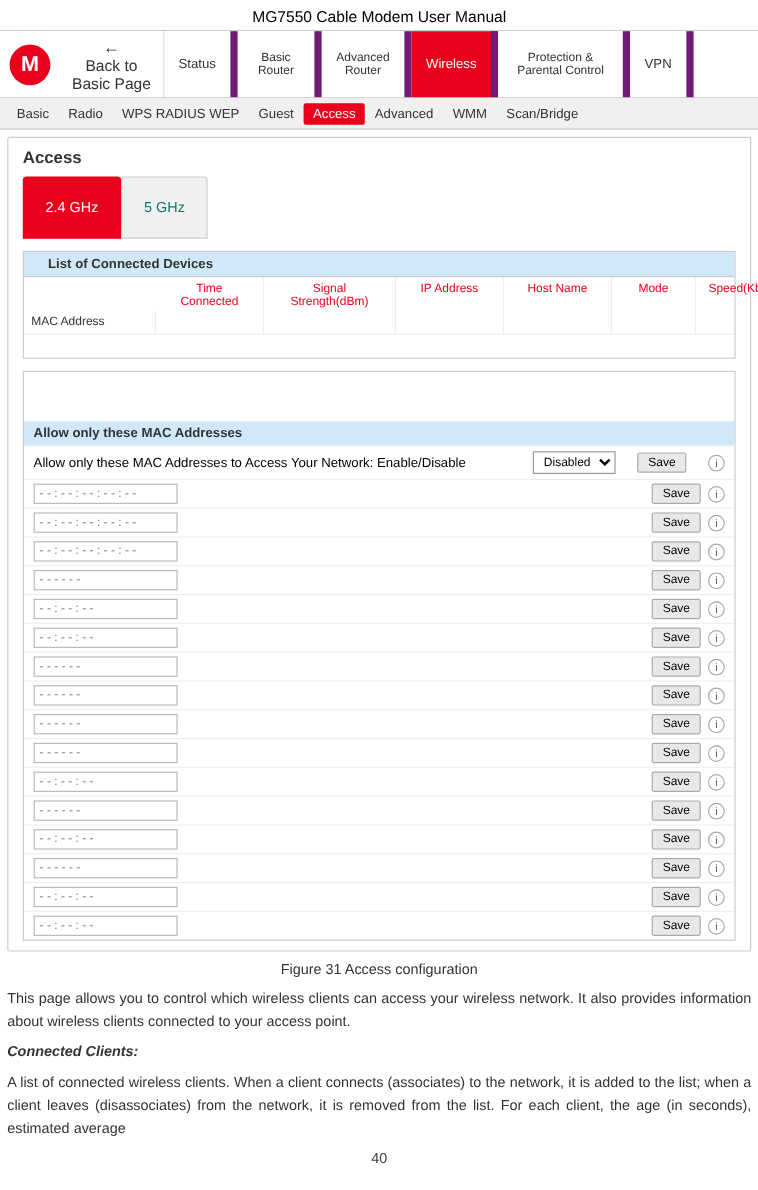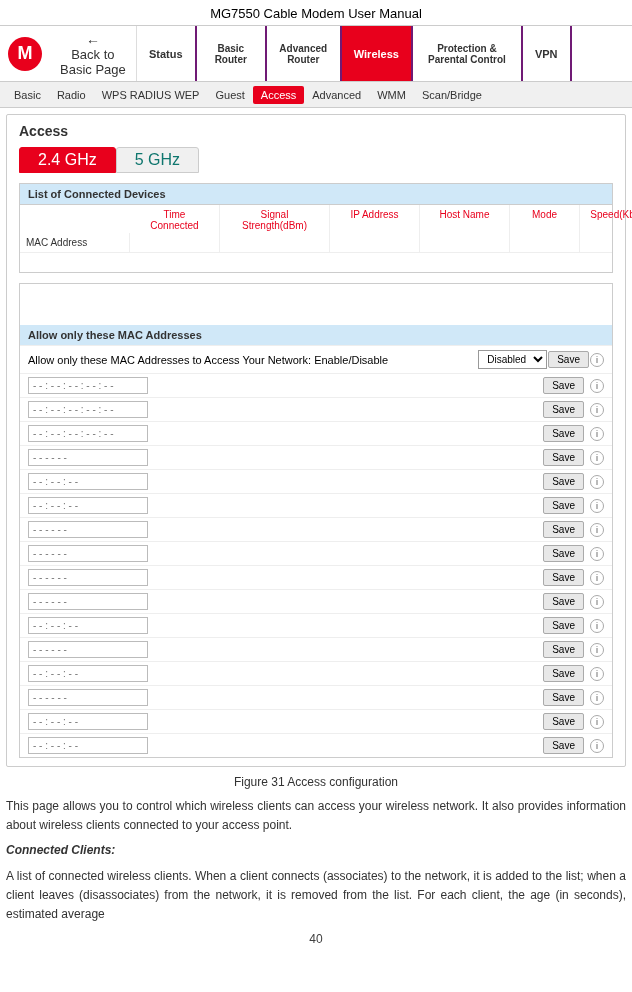--- a/index.html
+++ b/index.html
@@ -64,27 +64,26 @@
     .nav-back .arrow {
       font-size: 14px;
     }
 
     .nav-item {
       display: flex;
       flex-direction: column;
       align-items: center;
       justify-content: center;
       padding: 4px 12px;
-      border-right: 2px solid #701a75;
+      border-right: 6px solid #701a75;
       font-size: 11px;
       color: #333;
       cursor: pointer;
       min-width: 60px;
       text-align: center;
-      font-weight: bold;
     }
 
     .nav-item.active {
       background: #e8001c;
       color: white;
     }
 
     .nav-item-status { min-width: 60px; }
     .nav-item-basic { min-width: 70px; }
     .nav-item-advanced { min-width: 75px; }
@@ -130,24 +129,24 @@
       color: #333;
     }
 
     
     .freq-tabs {
       display: flex;
       margin-bottom: 10px;
     }
 
     .freq-tab {
-      padding: 3px 18px;
+      padding: 18px 18px;
       border: 1px solid #ccc;
       cursor: pointer;
-      font-size: 16px;
+      font-size: 12px;
       border-radius: 3px 3px 0 0;
     }
 
     .freq-tab.active {
       background: #e8001c;
       color: white;
       border-color: #e8001c;
     }
 
     .freq-tab:not(.active) {
@@ -156,21 +155,21 @@
     }
 
     
     .table-section {
       border: 1px solid #ccc;
       margin-bottom: 10px;
     }
 
     .table-header-bar {
       background: #d0e8f8;
-      padding: 4px 8px;
+      padding: 4px 20px;
       font-size: 11px;
       font-weight: bold;
       color: #333;
     }
 
     .table-cols {
       display: grid;
       grid-template-columns: 110px 90px 110px 90px 90px 70px 80px;
       border-top: 1px solid #ccc;
     }
@@ -207,21 +206,21 @@
       color: #333;
       margin-top: 41px;
     }
 
     .mac-enable-row {
       display: flex;
       align-items: center;
       padding: 4px 8px;
       border-top: 1px solid #eee;
       font-size: 11px;
-      gap: 1px;
+      gap: 18px;
     }
 
     .mac-enable-label {
       flex: 1;
       font-size: 11px;
     }
 
     .mac-dropdown {
       border: 1px solid #999;
       padding: 2px 4px;

